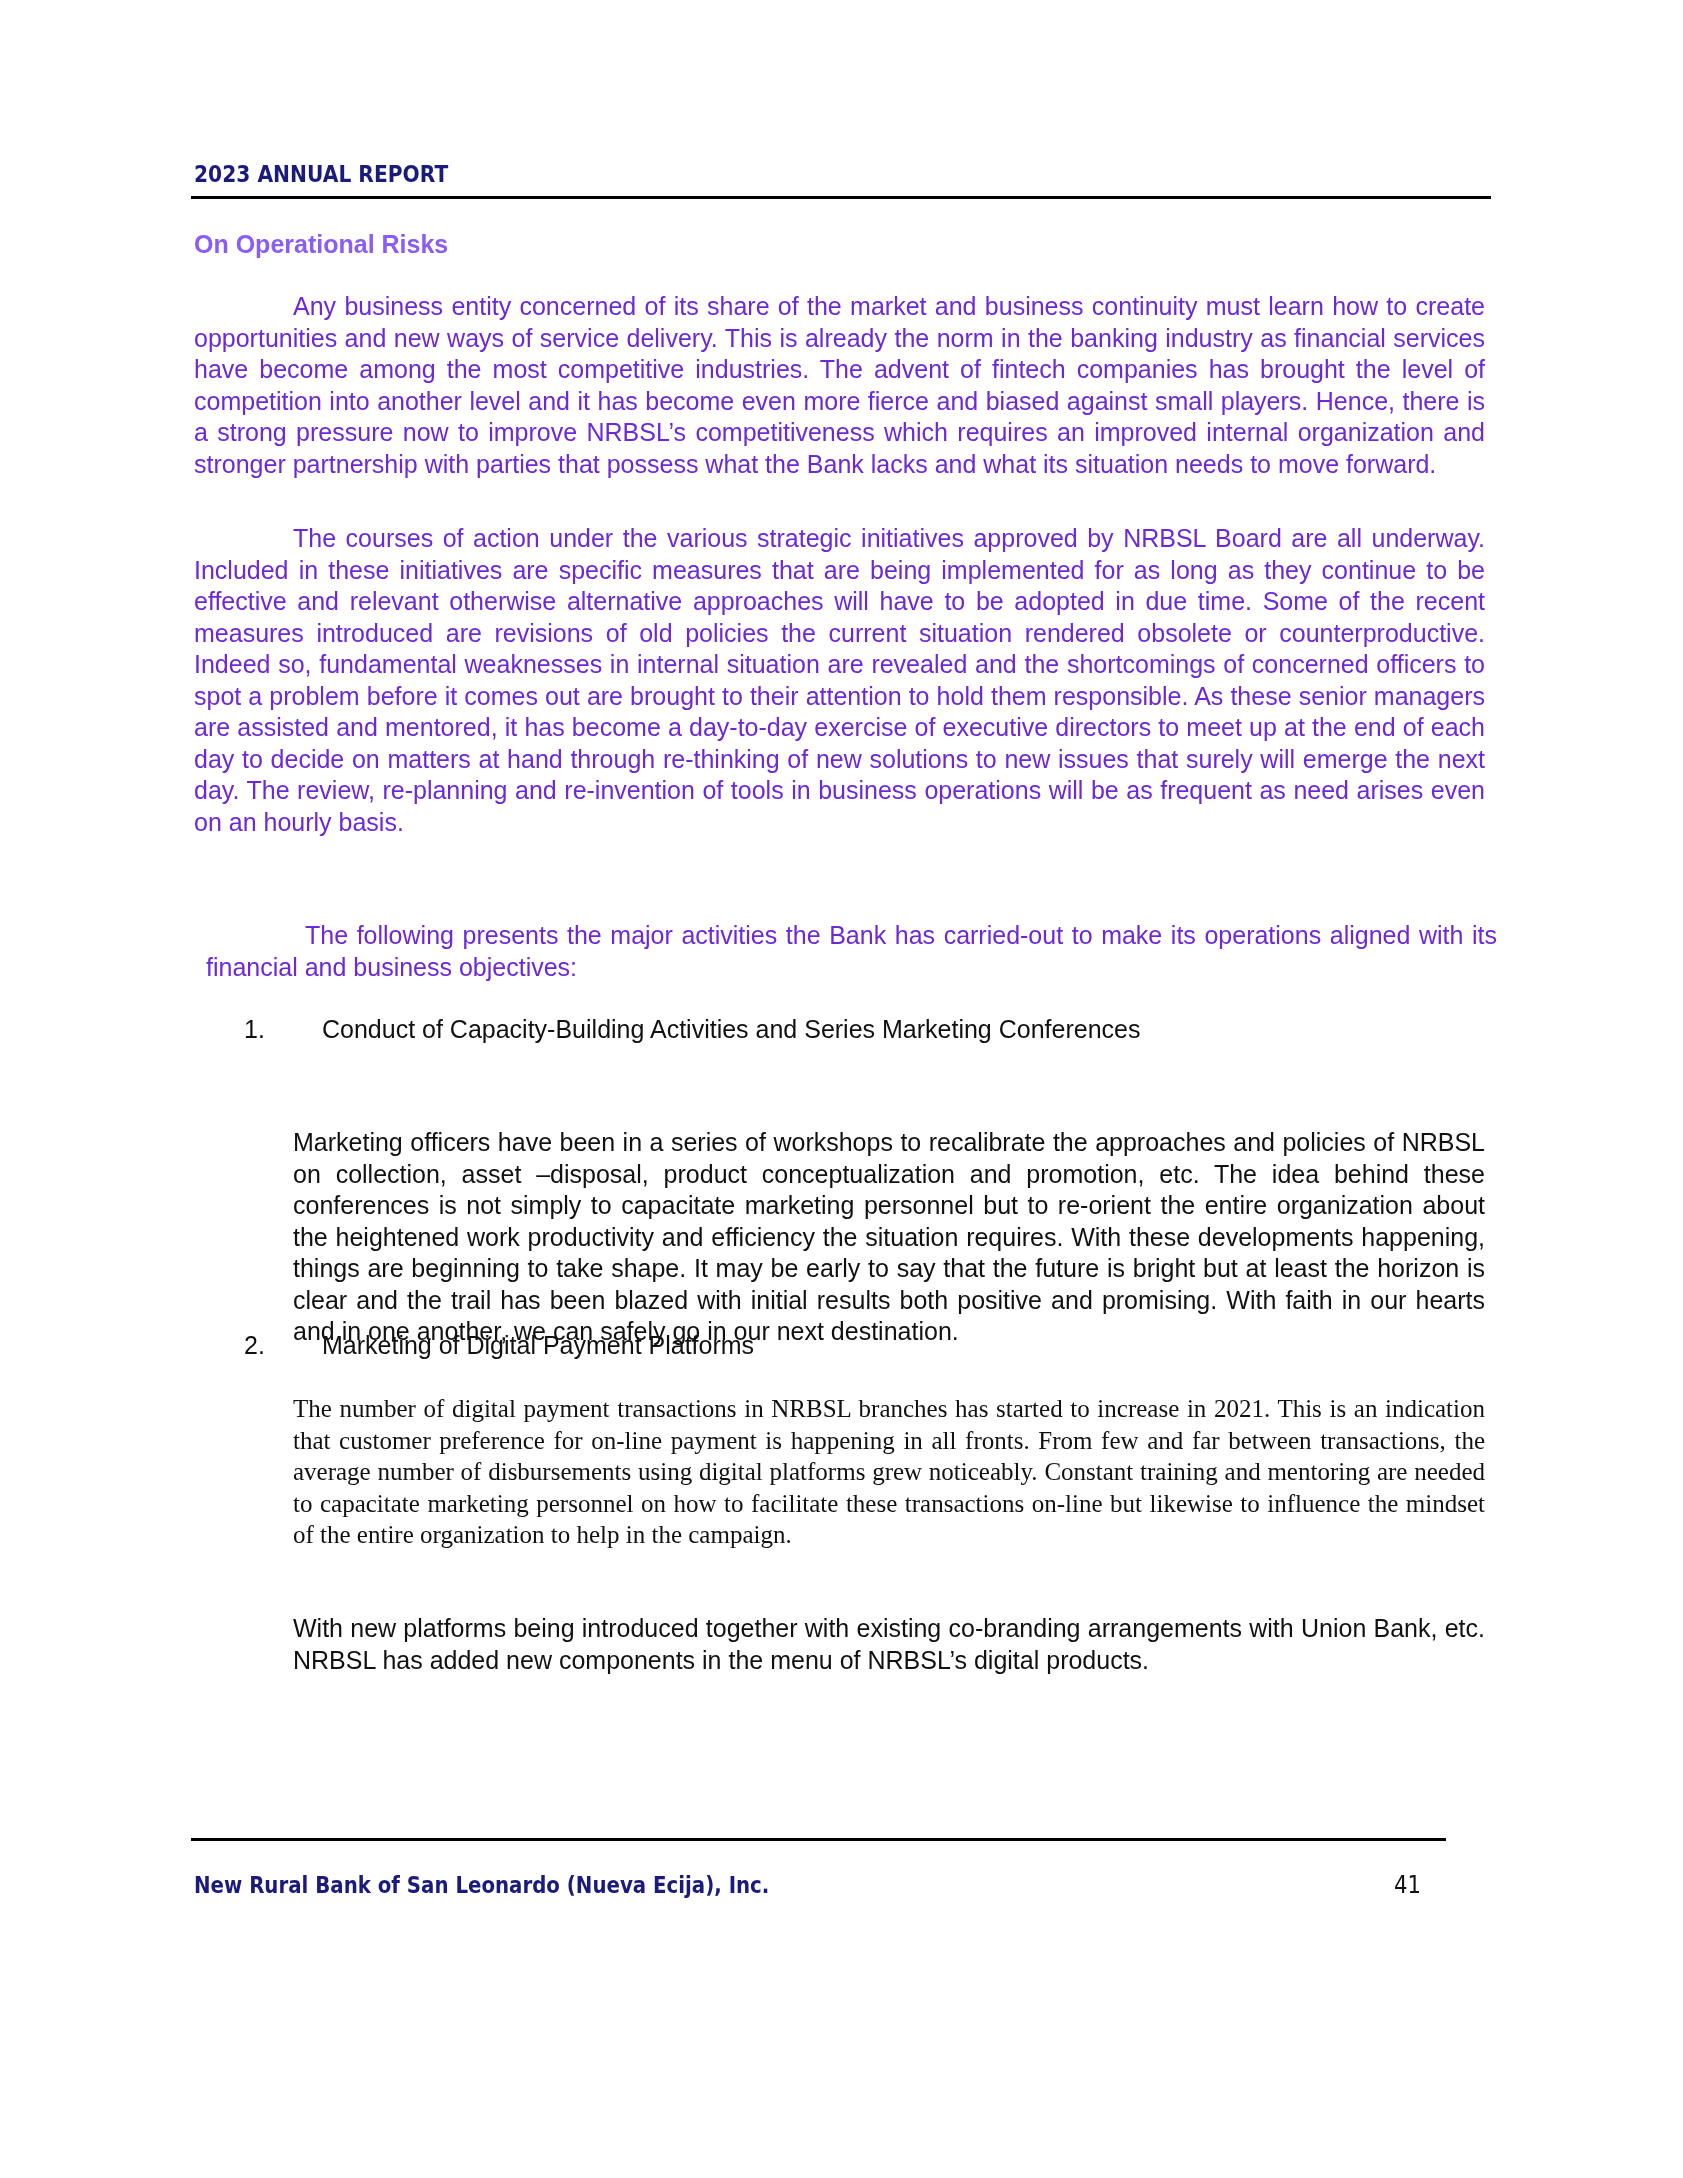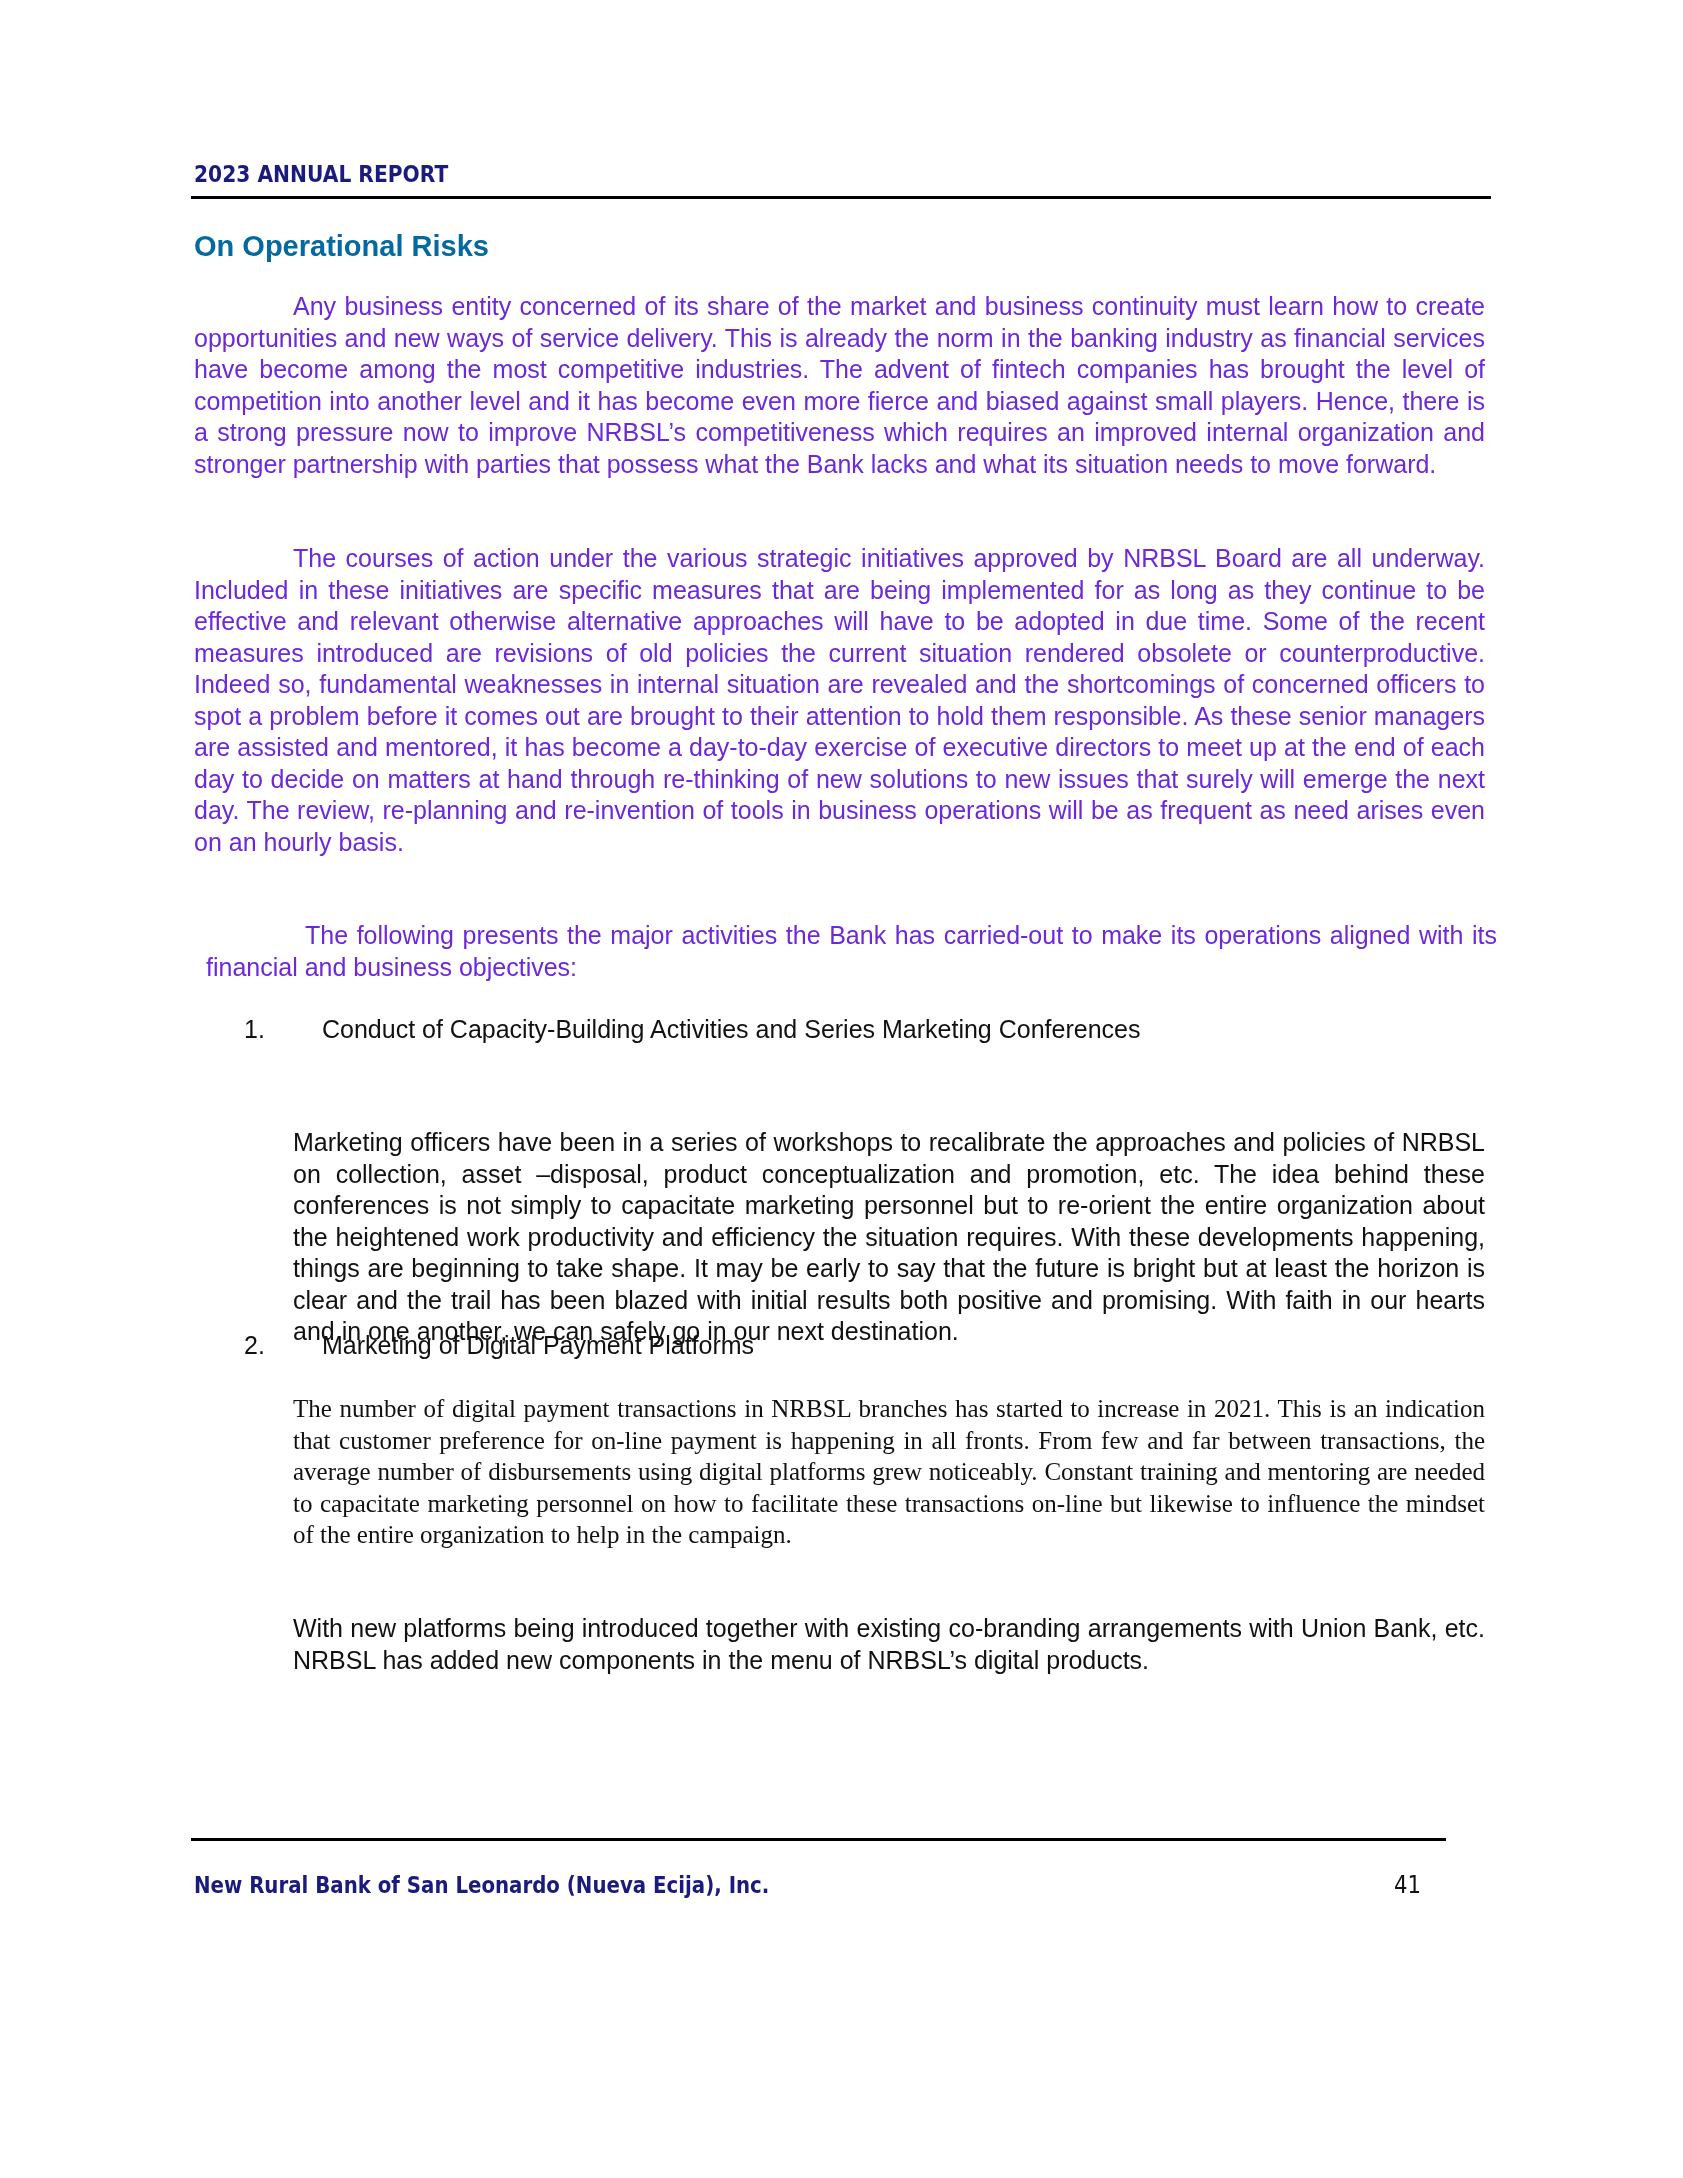--- a/index.html
+++ b/index.html
@@ -6,29 +6,29 @@
   body { width: 1683px; height: 2178px; position: relative; overflow: hidden; }
   .page { position: absolute; left: 0; top: 0; width: 1683px; height: 1620px; background: #fff; }
   .hdr-title {
     position: absolute; left: 194px; top: 161px;
     font-family: "DejaVu Sans", sans-serif; font-weight: bold; font-size: 23px;
     color: #1b1b7d; letter-spacing: 0px; transform: scaleX(0.88); transform-origin: left top;
   }
   .hdr-rule { position: absolute; left: 191px; top: 196px; width: 1300px; height: 3px; background: #000; }
   .section-heading {
     position: absolute; left: 194px; top: 230px;
-    font-family: "Liberation Sans", sans-serif; font-weight: bold; font-size: 29px; color: #0369a1;
+    font-family: "Liberation Sans", sans-serif; font-weight: bold; font-size: 25px; color: #8b5cf6;
   }
   .body {
     position: absolute; left: 194px; width: 1291px;
     font-family: "Liberation Sans", sans-serif; font-size: 25px; line-height: 31.5px; color: #6d28d9;
   }
   .body p { margin: 0; text-align: justify; text-indent: 99px; }
   .p1 { top: 291px; }
-  .p2 { top: 543px; }
+  .p2 { top: 523px; }
   .p3 { top: 920px; margin-left: 12px; }
   .list-item { position: absolute; left: 194px; width: 1291px;
     font-family: "Liberation Sans", sans-serif; font-size: 25px; line-height: 31.5px; color: #111; }
   .list-num { position: absolute; left: 50px; top: 0; }
   .list-title { position: absolute; left: 99px; top: 0; white-space: nowrap; margin-left: 29px; }
   .li1 { top: 1014px; }
   .li2 { top: 1330px; }
   .sub-body { position: absolute; left: 293px; width: 1192px;
     font-family: "Liberation Sans", sans-serif; font-size: 25px; line-height: 31.5px; color: #111; }
   .sub-body p { margin: 0; text-align: justify; }

